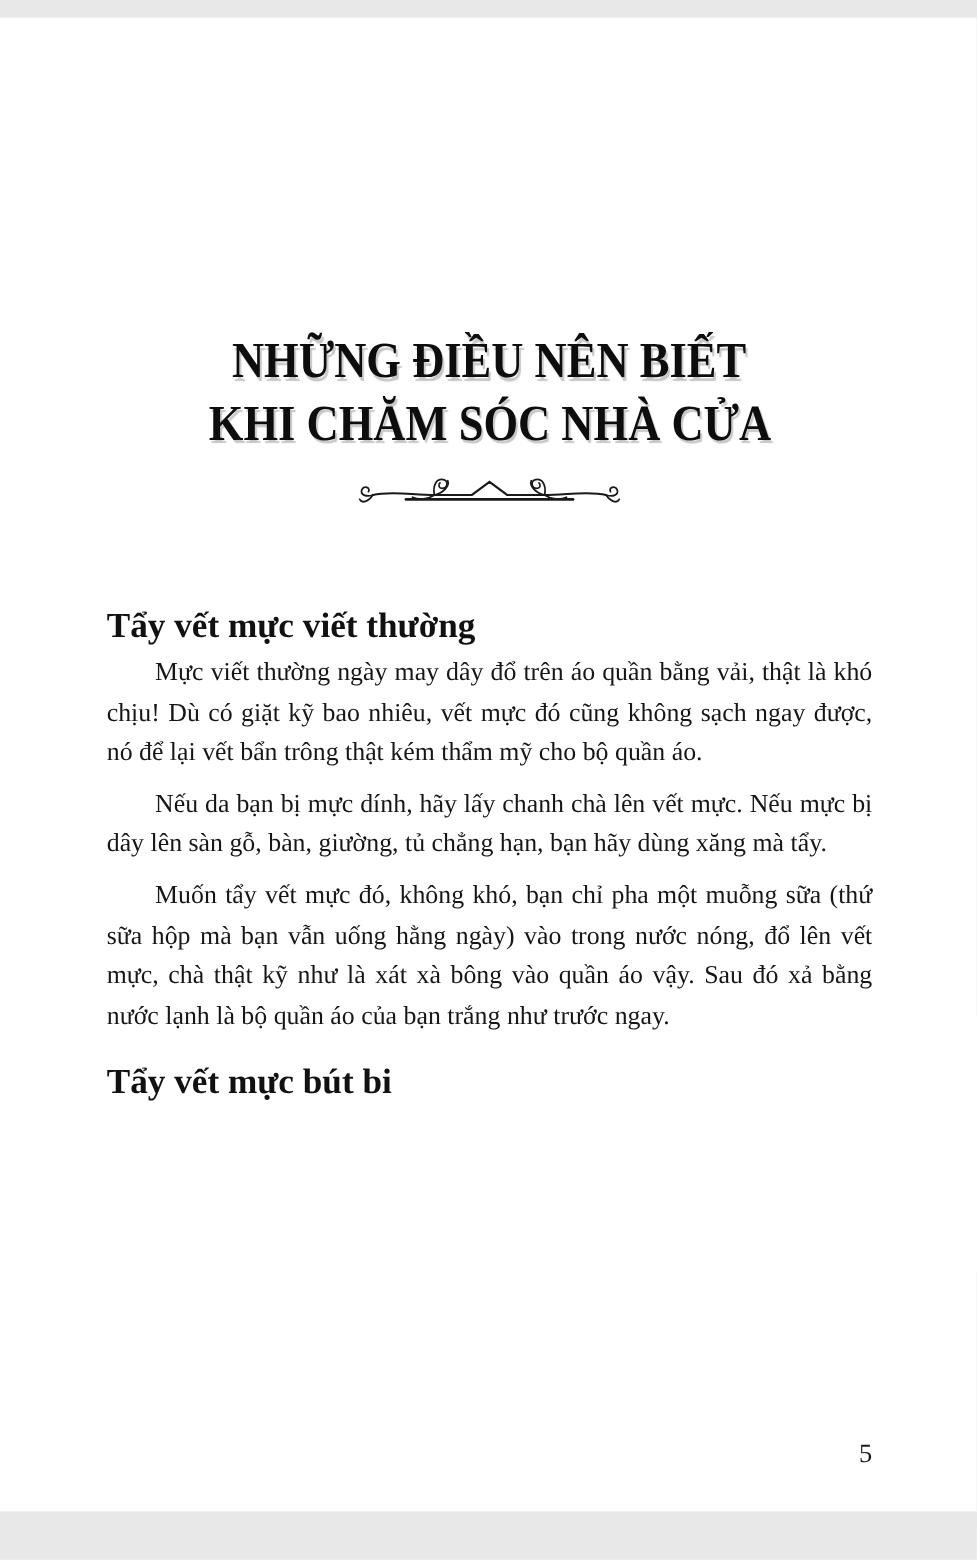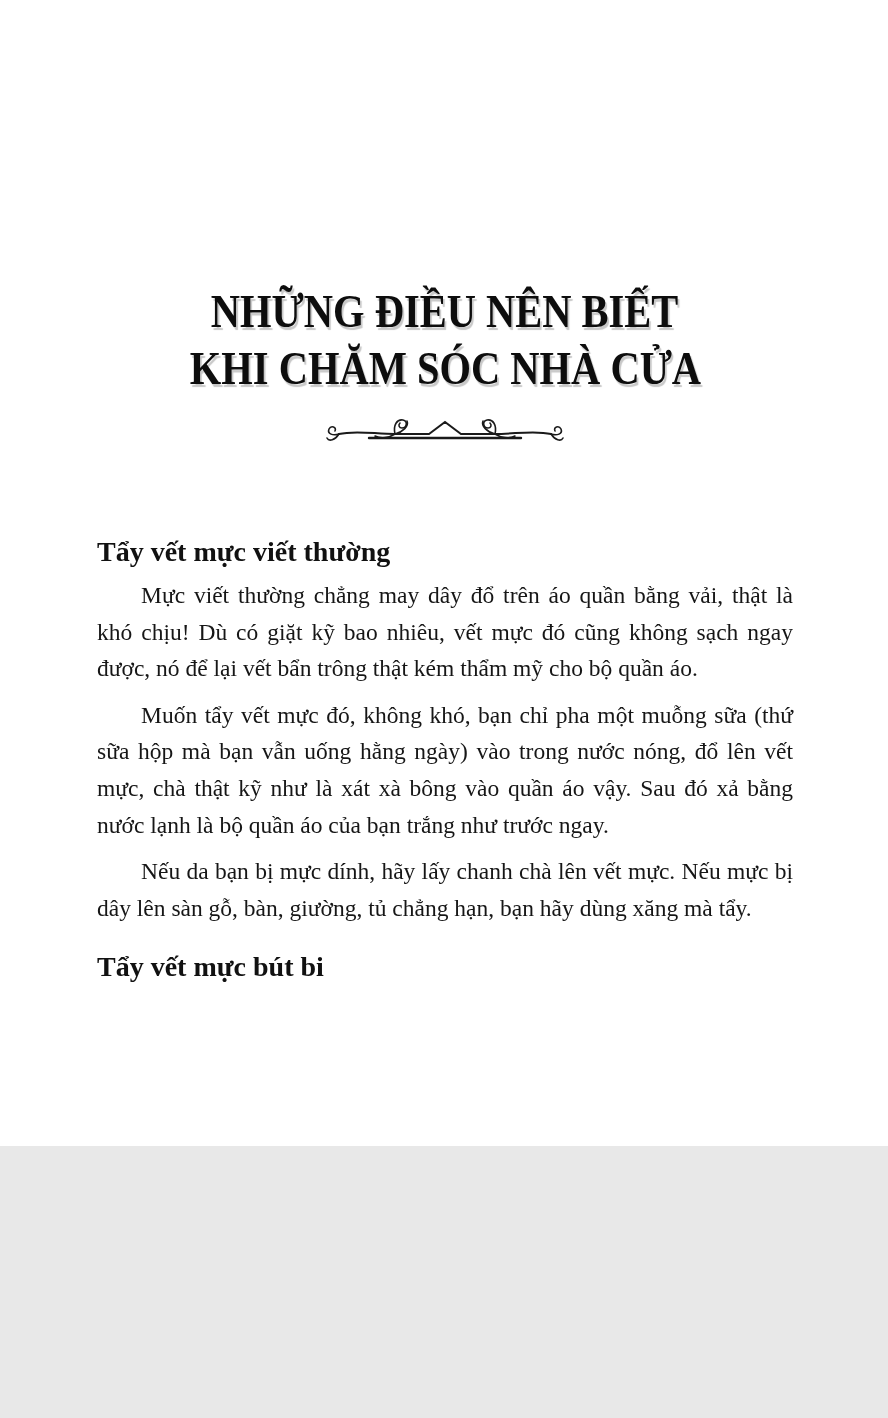--- a/index.html
+++ b/index.html
@@ -1,20 +1,20 @@
 <!DOCTYPE html>
 <html><head>
 <meta charset="utf-8">
 <style>
   html, body { margin: 0; padding: 0; background: #e8e8e8; }
   .page {
     position: relative;
     width: 888px;
-    height: 1146px;
-    margin: 0 auto;
+    height: 1358px;
+    margin: 16px auto;
     background: #ffffff;
     color: #141414;
     font-family: "Liberation Serif", "DejaVu Serif", serif;
     overflow: hidden;
   }
   .content {
     position: absolute;
     left: 97px;
     right: 95px;
     top: 283px;
@@ -37,21 +37,21 @@
   }
   .ornament {
     margin: 10px auto 0 auto;
     width: 240px;
     height: 46px;
     display: block;
     text-align: center;
   }
   .section-heading {
     margin: 26px 0 10px 0;
-    font-size: 28px;
+    font-size: 32px;
     line-height: 30px;
     font-weight: bold;
     color: #111;
   }
   .section-heading.first { margin-top: 84px; }
   .para {
     margin: 10px 0 0 0;
     font-size: 23.5px;
     line-height: 36.6px;
     text-align: justify;
@@ -89,23 +89,23 @@
           <path d="M170 27 c 2 -9, -2 -15, -8 -14 c -5 1, -4 8, 1 8 c 3 0, 4 -3, 2 -5"></path>
           <path d="M170 27 c -8 -2, -14 -8, -12 -13"></path>
           <path d="M70 27 c -6 4, -14 5, -20 2"></path>
           <path d="M170 27 c 6 4, 14 5, 20 2"></path>
         </g>
       </svg>
     </div>
 
     <h2 class="section-heading first">Tẩy vết mực viết thường</h2>
 
-    <p class="para">Mực viết thường chẳng may dây đổ trên áo quần bằng vải, thật là khó chịu! Dù có giặt kỹ bao nhiêu, vết mực đó cũng không sạch ngay được, nó để lại vết bẩn trông thật kém thẩm mỹ cho bộ quần áo.</p>
+    <p class="para">Mực viết thường ngày may dây đổ trên áo quần bằng vải, thật là khó chịu! Dù có giặt kỹ bao nhiêu, vết mực đó cũng không sạch ngay được, nó để lại vết bẩn trông thật kém thẩm mỹ cho bộ quần áo.</p>
+    <p class="para">Nếu da bạn bị mực dính, hãy lấy chanh chà lên vết mực. Nếu mực bị dây lên sàn gỗ, bàn, giường, tủ chẳng hạn, bạn hãy dùng xăng mà tẩy.</p>
     <p class="para">Muốn tẩy vết mực đó, không khó, bạn chỉ pha một muỗng sữa (thứ sữa hộp mà bạn vẫn uống hằng ngày) vào trong nước nóng, đổ lên vết mực, chà thật kỹ như là xát xà bông vào quần áo vậy. Sau đó xả bằng nước lạnh là bộ quần áo của bạn trắng như trước ngay.</p>
-    <p class="para">Nếu da bạn bị mực dính, hãy lấy chanh chà lên vết mực. Nếu mực bị dây lên sàn gỗ, bàn, giường, tủ chẳng hạn, bạn hãy dùng xăng mà tẩy.</p>
 
     <h2 class="section-heading">Tẩy vết mực bút bi</h2>
 
 
   </div>
 
   <div class="page-number">5</div>
 </div>
 
 </body></html>

